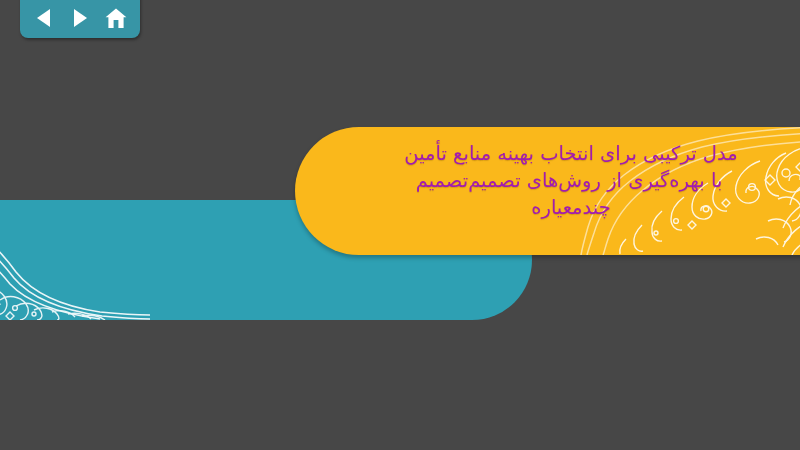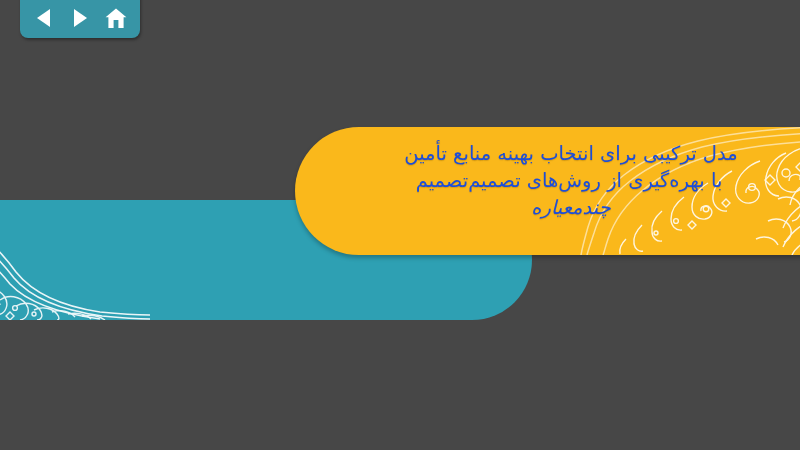--- a/index.html
+++ b/index.html
@@ -91,31 +91,31 @@
     display: flex;
     flex-direction: column;
     align-items: center;
     justify-content: flex-start;
     padding-top: 13px;
     box-sizing: border-box;
     direction: rtl;
     z-index: 3;
   }
   .title-line {
-    color: #1d4ed8;
+    color: #a21caf;
     font-size: 19.5px;
     line-height: 27px;
     font-weight: normal;
     letter-spacing: 0px;
     white-space: nowrap;
     text-shadow: 0 1px 1px rgba(120,80,0,0.25);
   }
   .title-line.l1 { transform: translateX(16px); }
   .title-line.l2 { transform: translateX(14px); }
-  .title-line.l3 { transform: translateX(16px); font-style: italic; }
+  .title-line.l3 { transform: translateX(16px); }
 </style>
 </head>
 <body>
 
 <div id="slide">
 
   <div class="navbar">
 
     <div class="nav-btn">
       <span>

